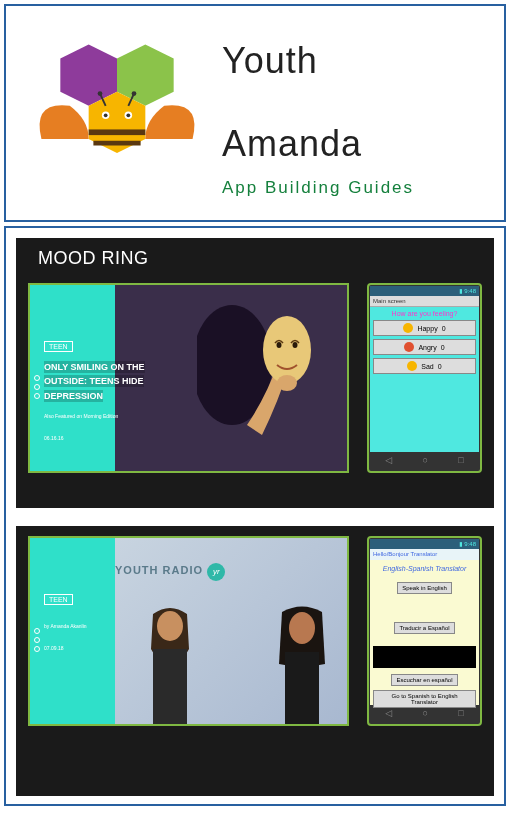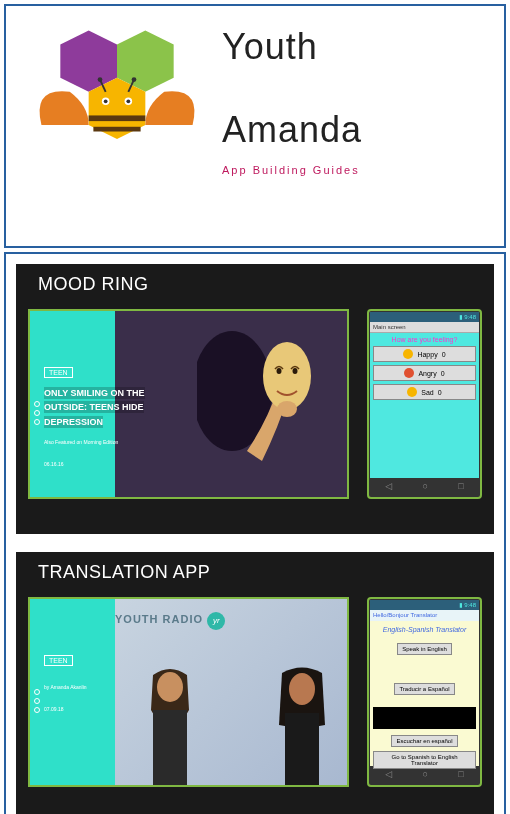--- a/index.html
+++ b/index.html
@@ -1,23 +1,23 @@
 <!DOCTYPE html>
 <html><head>
 <meta charset="utf-8">
 <style>
   * { box-sizing: border-box; margin: 0; padding: 0; }
   body { width: 510px; height: 814px; font-family: Arial, sans-serif; background: white; position: relative; }
   
-  .header { border: 2px solid #2860a0; margin: 4px; height: 244px; display: flex; align-items: flex-start; padding: 10px 6px; }
+  .header { border: 2px solid #2860a0; margin: 4px; height: 218px; display: flex; align-items: flex-start; padding: 24px 6px; }
   .logo-area { width: 210px; height: 180px; position: relative; display: flex; align-items: center; justify-content: center; }
   .logo-svg { width: 190px; height: 170px; }
   .title-area { flex: 1; padding-top: 10px; }
   .title-area h1 { font-size: 36px; font-weight: normal; line-height: 1.15; color: #222; letter-spacing: 1px; }
-  .title-area .subtitle { font-size: 11px; margin-top: 14px; color: #be185d; letter-spacing: 2px; }
+  .title-area .subtitle { font-size: 17px; margin-top: 14px; color: #15803d; letter-spacing: 2px; }
   
   .bottom-frame { border: 2px solid #2860a0; margin: 4px; height: 580px; padding: 10px; }
   
   .section { background: #1a1a1a; padding: 10px 12px 16px 12px; margin-bottom: 18px; height: 270px; position: relative; }
   .section-title { color: white; font-size: 18px; font-weight: normal; margin-bottom: 14px; margin-left: 10px; letter-spacing: 0.5px; }
   .section-body { display: flex; gap: 18px; height: 190px; }
   
   .card { flex: 1; background: #2fe0c9; position: relative; overflow: hidden; border: 2px solid #7fb842; }
   .card-dark { position: absolute; left: 85px; right: 0; top: 0; bottom: 0; background: #3a2e4a; }
   .card-overlay { position: absolute; left: 14px; top: 50px; z-index: 3; width: 130px; }
@@ -43,21 +43,21 @@
   .phone-nav span { color: #888; font-size: 9px; }
   
   .phone2-content { background: #fafad2; height: 145px; padding: 3px; text-align: center; }
   .phone2-actionbar { background: #e8f4f8; color: #4169e1; font-size: 6px; padding: 2px 3px; height: 11px; }
   .phone2-content .title2 { color: #4169e1; font-size: 7px; font-style: italic; margin: 2px 0 4px; }
   .phone2-btn { background: #ddd; border: 1px solid #888; font-size: 6px; padding: 2px 4px; margin: 2px auto; display: inline-block; }
   .phone2-black { background: #000; height: 22px; margin-top: 10px; }
   
   .card2 { flex: 1; background: #2fe0c9; position: relative; overflow: hidden; border: 2px solid #7fb842; }
   .card2-photo { position: absolute; left: 85px; right: 0; top: 0; bottom: 0; background: linear-gradient(135deg, #c8d4e0 0%, #a8b8d0 100%); overflow: hidden; }
-  .youth-radio-bg { position: absolute; left: 0; top: 10px; }
+  .youth-radio-bg { position: absolute; left: 0; top: 22px; }
   .youth-radio-text { font-size: 11px; color: #5a7a8a; font-weight: bold; letter-spacing: 1px; }
   .yr-circle { width: 18px; height: 18px; background: #2fb8a8; border-radius: 50%; display: inline-block; color: white; font-size: 8px; line-height: 18px; text-align: center; font-style: italic; }
   .person { position: absolute; bottom: 0; }
   .person1 { left: 20px; width: 70px; height: 120px; }
   .person2 { right: 10px; width: 70px; height: 120px; }
 </style>
 </head>
 <body>
 
 <div class="header">
@@ -155,21 +155,20 @@
         <div class="phone-nav">
           <span>◁</span>
           <span>○</span>
           <span>□</span>
         </div>
       </div>
     </div>
   </div>
 
   <div class="section">
-    <div class="section-title">TRANSLATION APP</div>
     <div class="section-body">
 
       <div class="card2">
         <div class="card2-photo">
           <div class="youth-radio-bg">
             <span class="youth-radio-text">YOUTH RADIO</span>
             <span class="yr-circle">yr</span>
           </div>
           <svg class="person person1" viewBox="0 0 70 120">
             <ellipse cx="35" cy="25" rx="16" ry="19" fill="#c89060"></ellipse>

